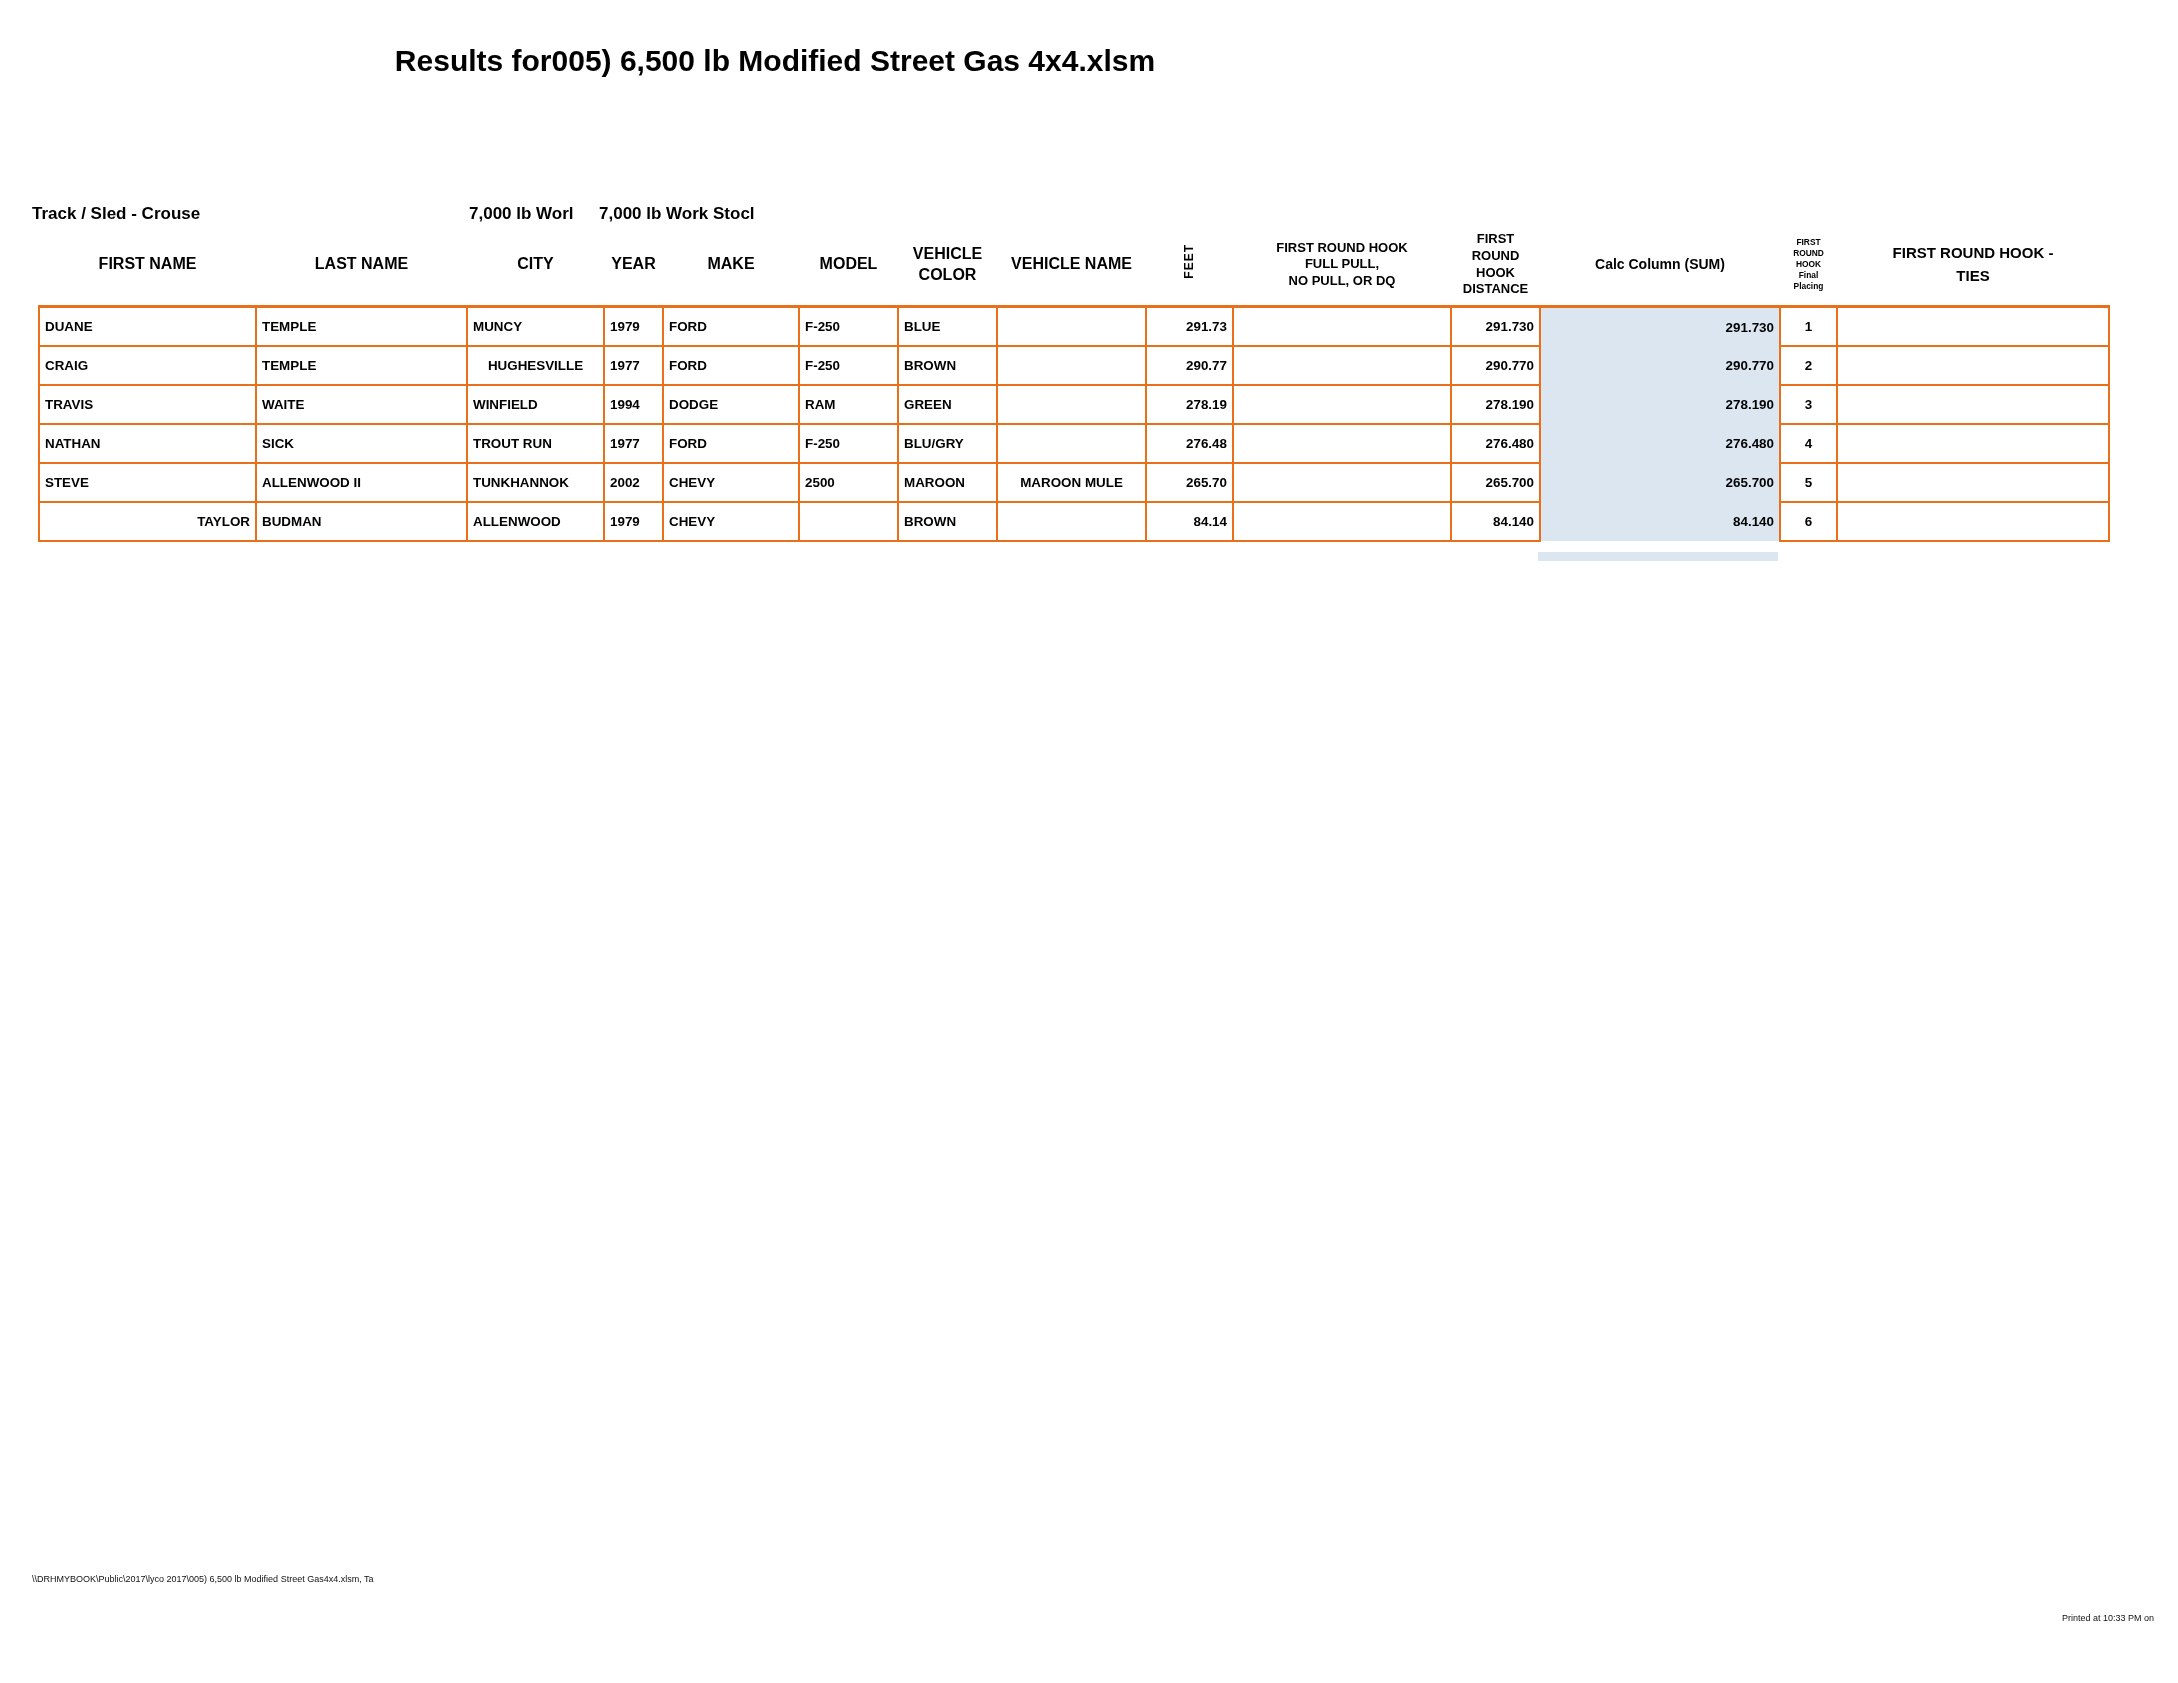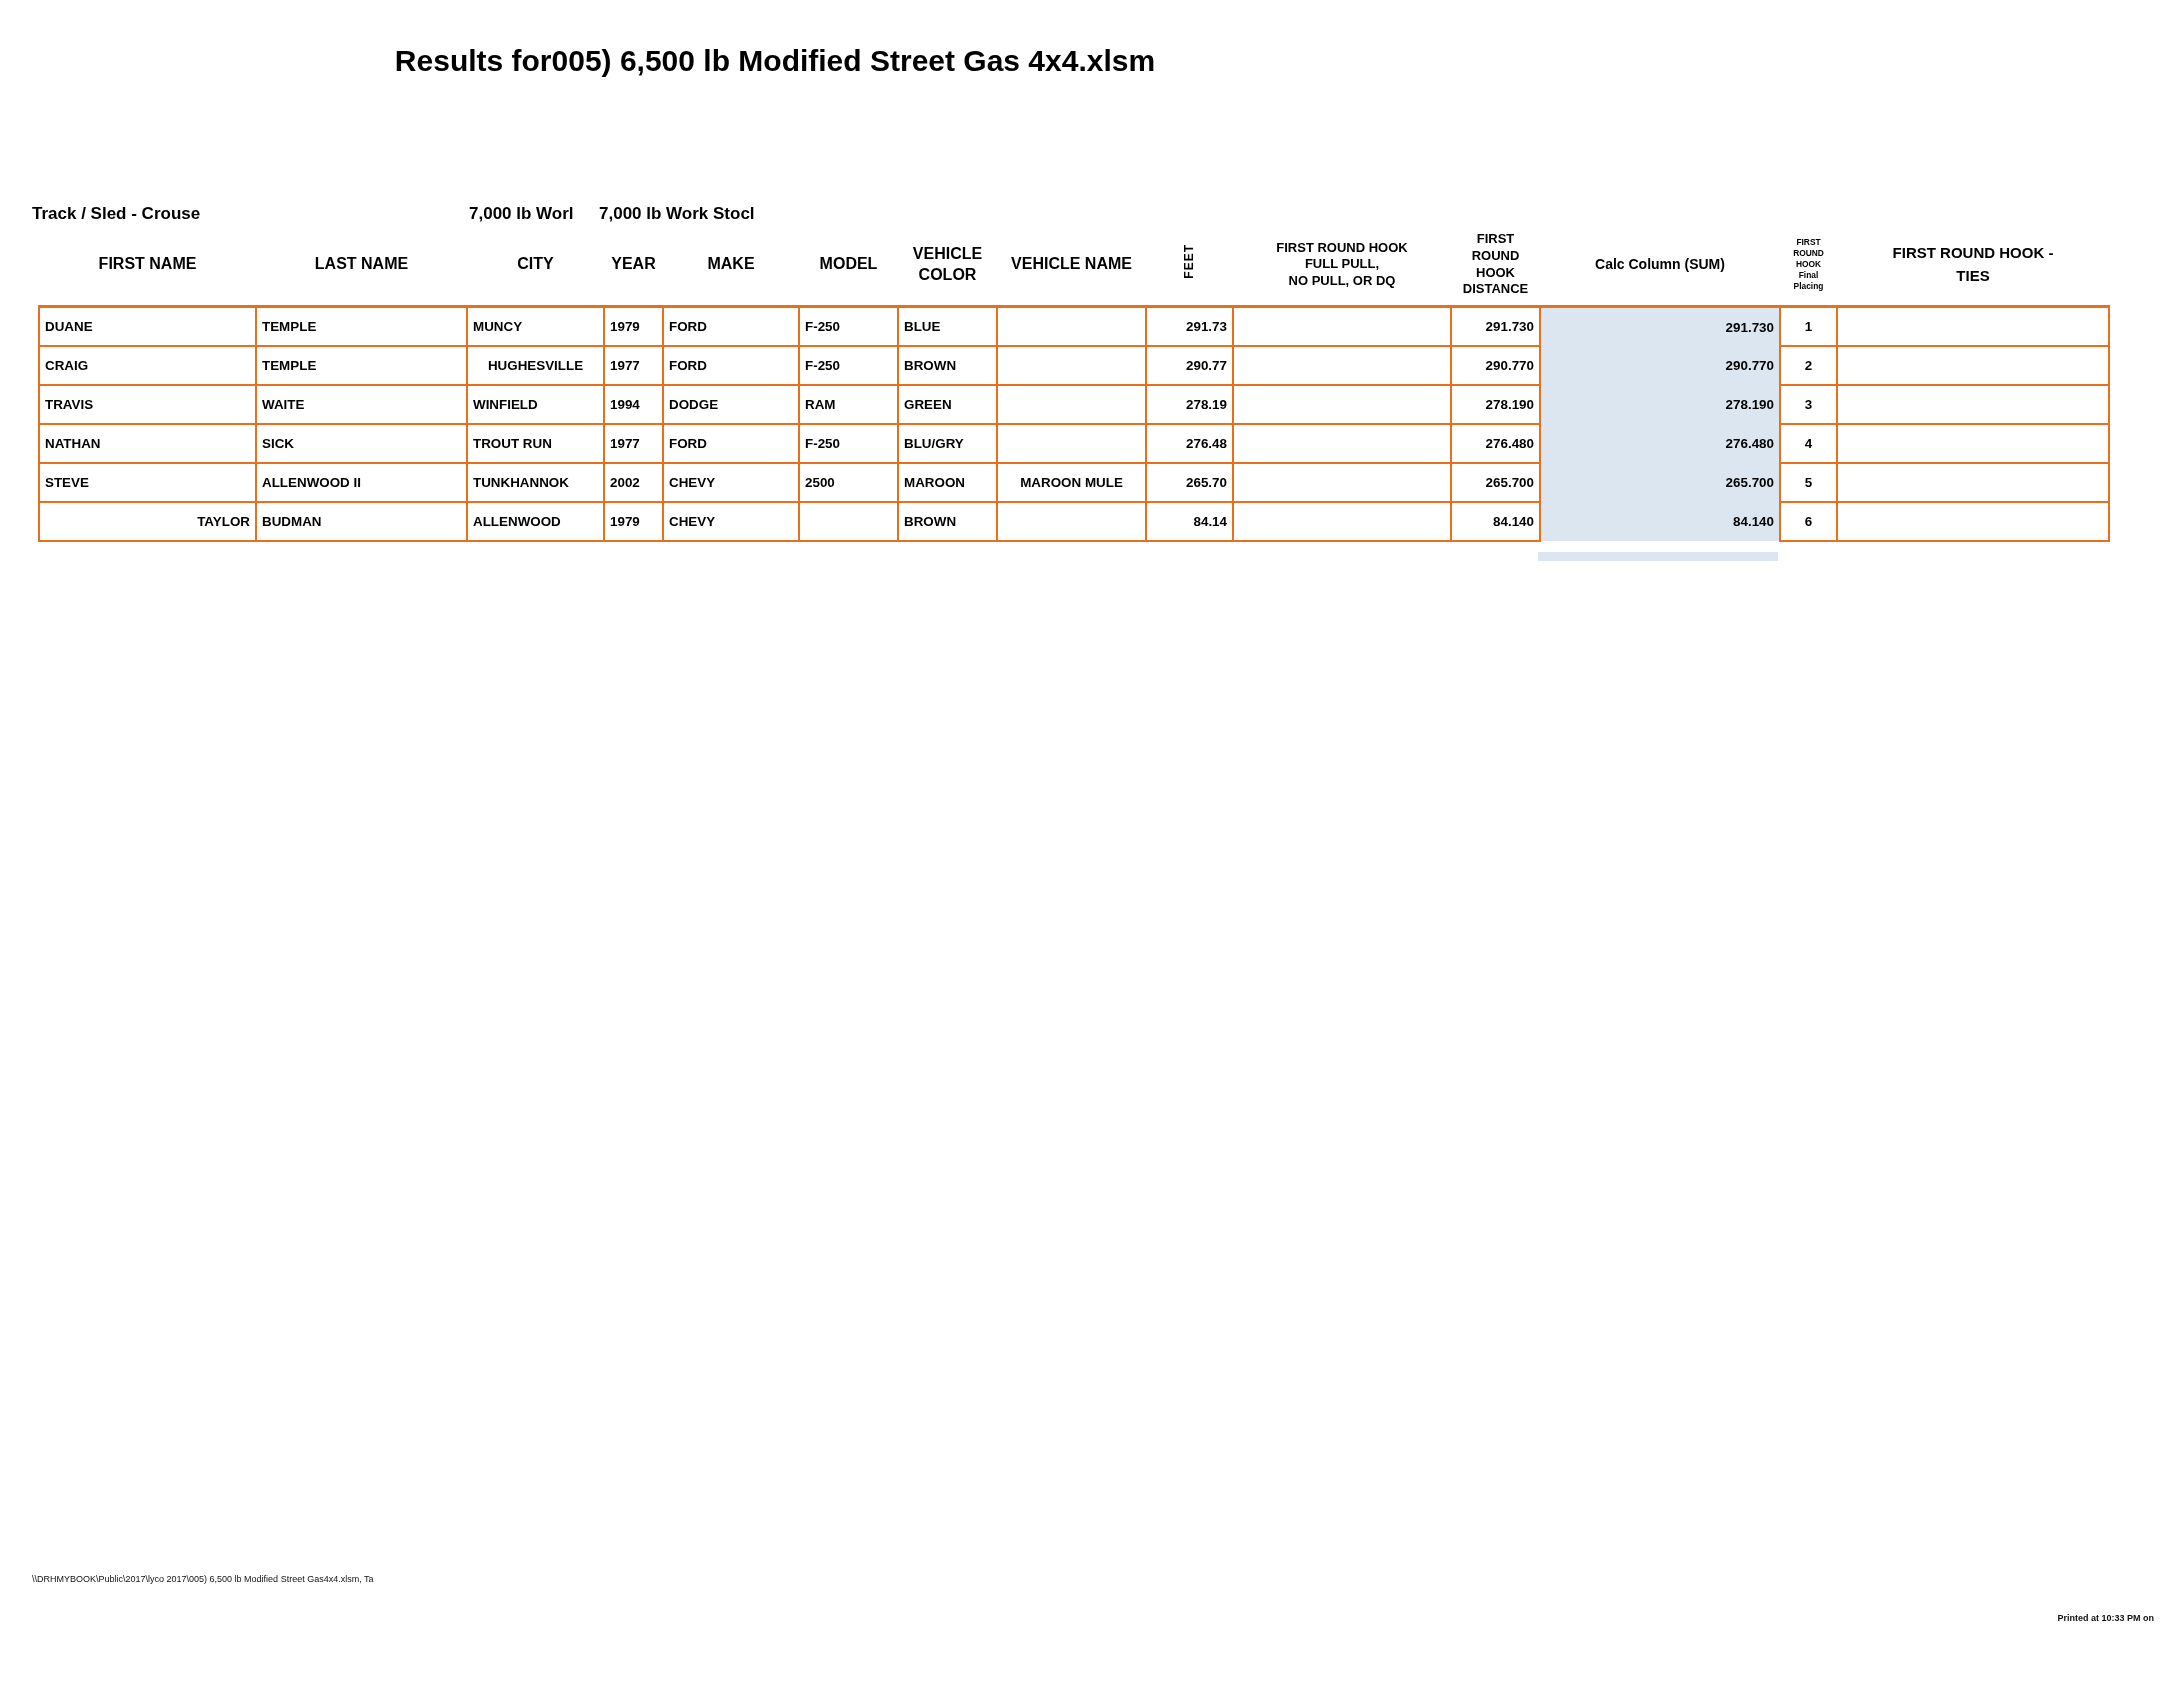--- a/index.html
+++ b/index.html
@@ -52,21 +52,21 @@
     border-top:none;border-bottom:none;background:var(--calc-fill);
   }
   .calc-ext{
     position:absolute;left:1500px;top:328px;width:240px;height:9px;
     background:var(--calc-fill);
   }
   .footer-left{
     position:absolute;left:32px;top:1574px;font-size:9px;color:#111;white-space:nowrap;
   }
   .footer-right{
-    position:absolute;right:24px;top:1613px;font-size:9px;color:#111;white-space:nowrap;font-weight:bold;
+    position:absolute;right:24px;top:1613px;font-size:9px;color:#111;white-space:nowrap;
   }
 </style>
 </head>
 <body>
 
 <div class="title">Results for005) 6,500 lb Modified Street Gas 4x4.xlsm</div>
 
 <div class="info-label">Track / Sled - Crouse</div>
 <div class="class-cell-1">7,000 lb  Worl</div>
 <div class="class-cell-2">7,000 lb  Work Stocl</div>

